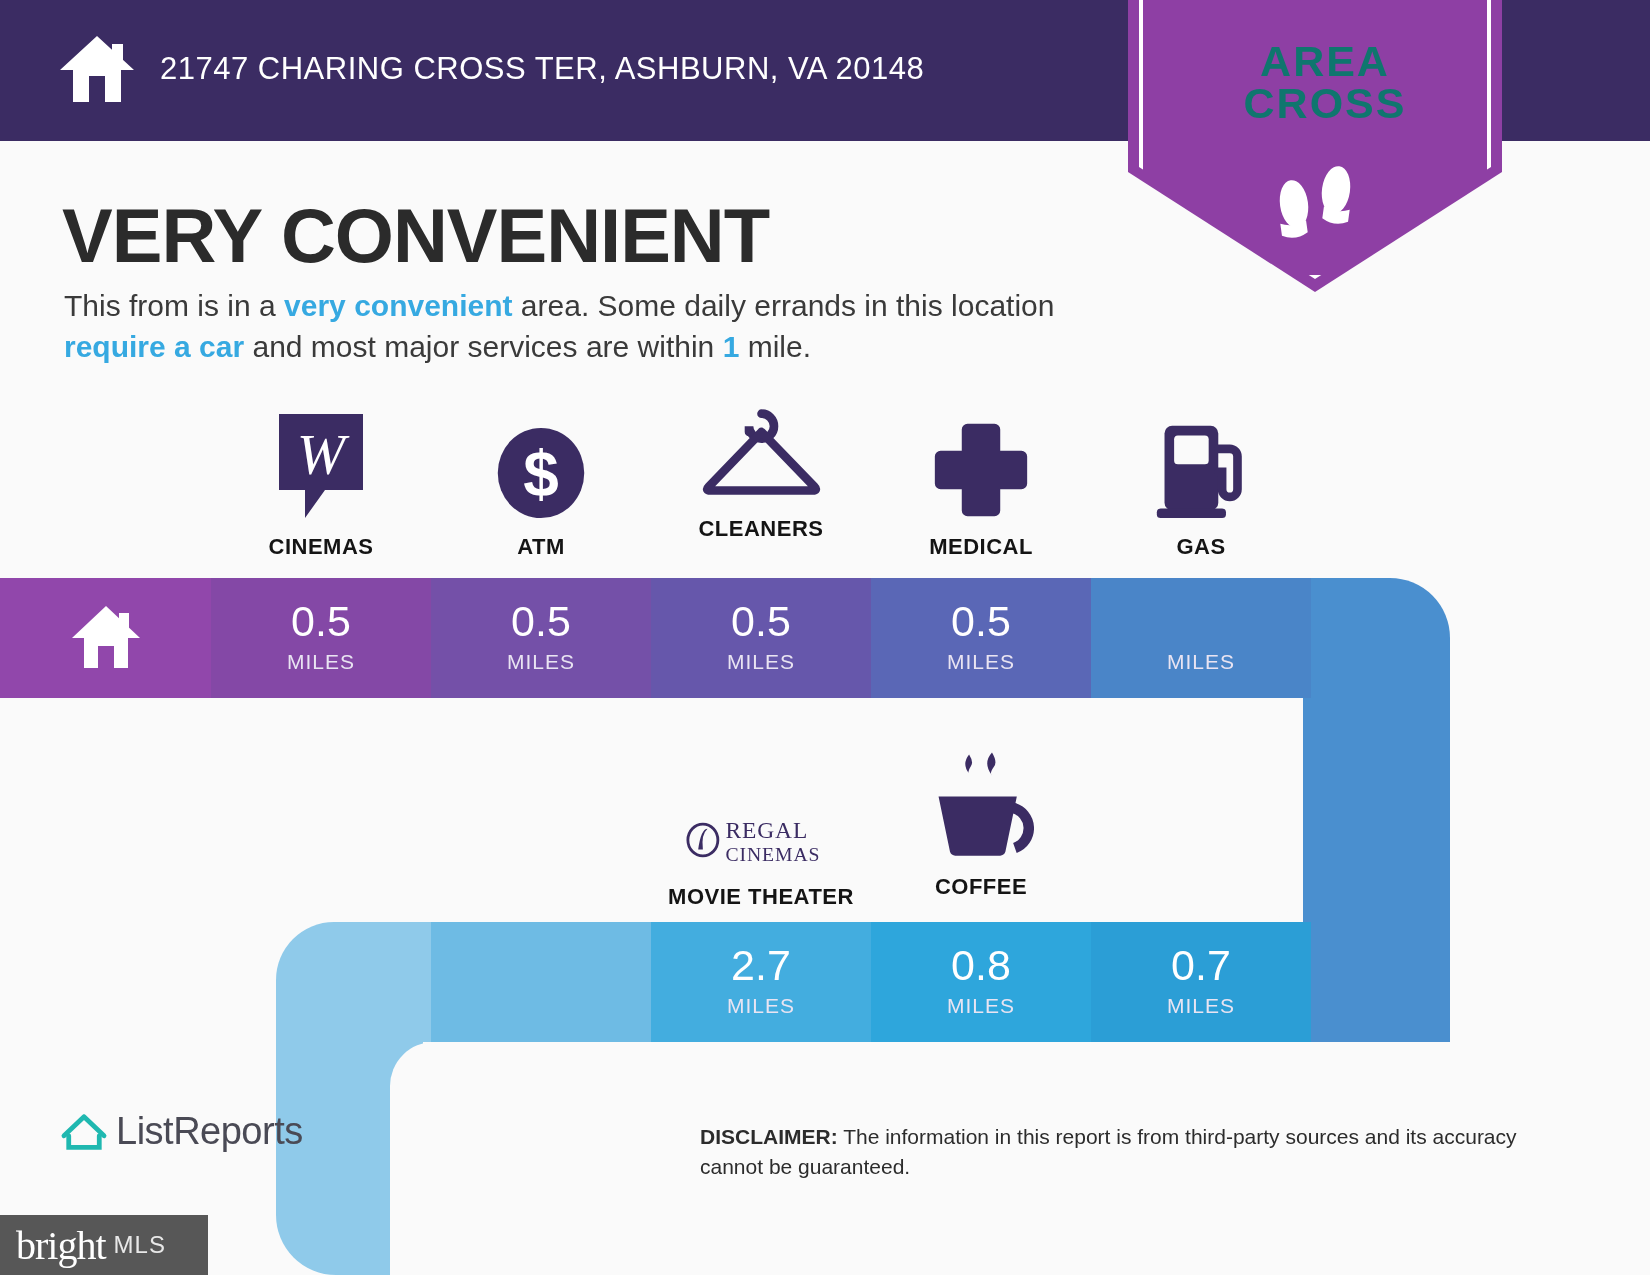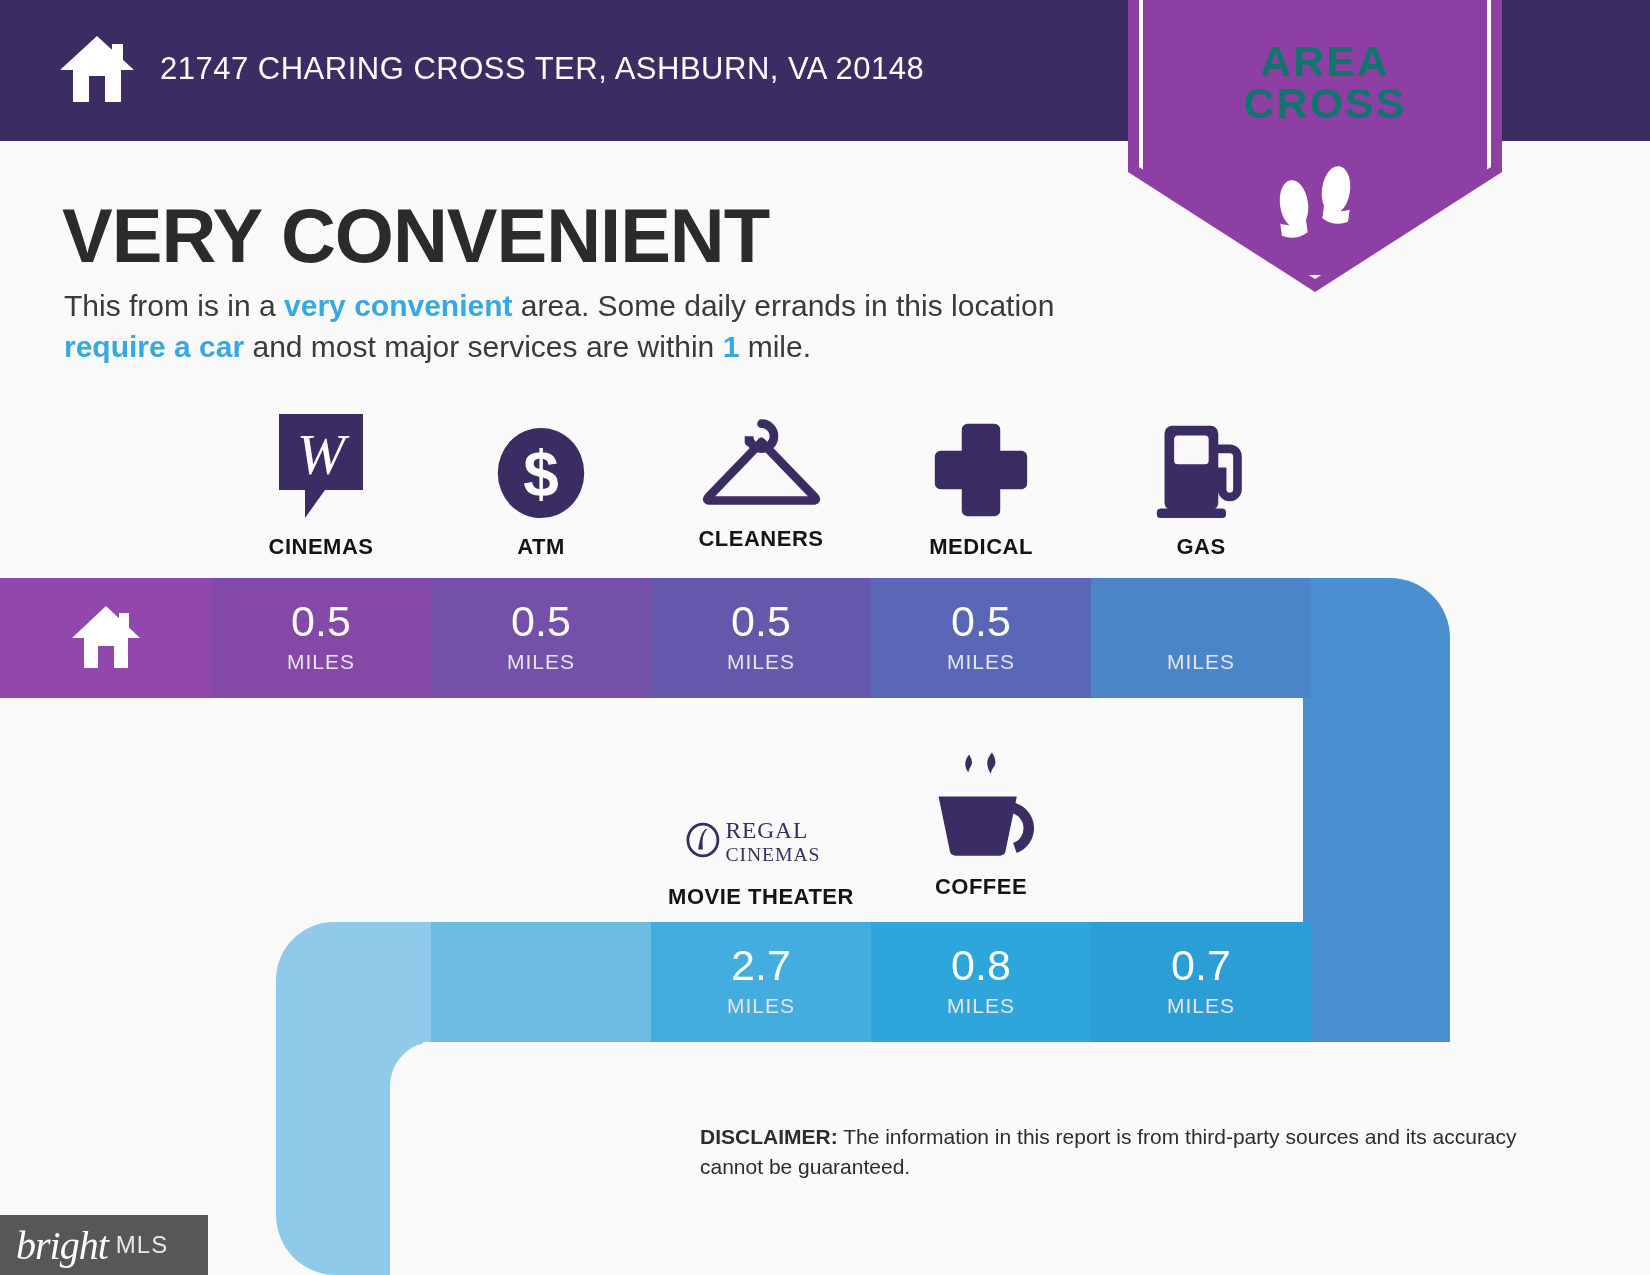--- a/index.html
+++ b/index.html
@@ -90,21 +90,21 @@
     position: absolute; left: 700px; top: 1122px; width: 820px;
     font-size: 21px; line-height: 1.45; color: #2c2c2c; z-index: 9;
   }
   #disclaimer b { font-weight: 700; }
 
   #brightmls {
     position: absolute; left: 0; top: 1215px;
     width: 208px; height: 60px; background: #575757;
     display: flex; align-items: center; z-index: 20;
   }
-  #brightmls-word { font-family: "Liberation Serif", serif; font-size: 40px; color: #fff; margin-left: 16px; letter-spacing: -1px; font-style: italic; }
+  #brightmls-word { font-family: "Liberation Serif", serif; font-size: 40px; color: #fff; margin-left: 16px; letter-spacing: -1px; }
   #brightmls-mls { font-size: 24px; color: #e8e8e8; margin-left: 8px; letter-spacing: 1px; }
 </style>
 </head>
 <body>
 
 <div id="page">
 
   <div id="header">
     <svg id="header-home-icon" viewBox="0 0 78 70">
       <path d="M39 2 L76 36 L63 36 L63 68 L47 68 L47 42 L31 42 L31 68 L15 68 L15 36 L2 36 Z" fill="#ffffff"></path>
@@ -144,21 +144,21 @@
   <div class="icon-cell" style="left:431px; top:420px;">
     <div class="icon-art">
       <svg viewBox="0 0 100 100" width="94" height="94">
         <ellipse cx="50" cy="50" rx="46" ry="48" fill="#3b2c63"></ellipse>
         <text x="50" y="74" font-family="Liberation Sans, sans-serif" font-size="68" font-weight="700" fill="#fff" text-anchor="middle">$</text>
       </svg>
     </div>
     <div class="icon-label">ATM</div>
   </div>
 
-  <div class="icon-cell" style="left:651px; top:412px;">
+  <div class="icon-cell" style="left:651px; top:402px;">
     <div class="icon-art">
       <svg viewBox="0 0 130 100" width="125" height="96">
         <path d="M65 8 a13 13 0 1 1 -13 13 v6" fill="none" stroke="#3b2c63" stroke-width="9" stroke-linecap="round"></path>
         <path d="M65 27 L10 84 q-4 4 2 4 H118 q6 0 2-4 Z" fill="none" stroke="#3b2c63" stroke-width="9" stroke-linejoin="round"></path>
       </svg>
     </div>
     <div class="icon-label">CLEANERS</div>
   </div>
 
   <div class="icon-cell" style="left:871px; top:420px;">
@@ -260,20 +260,27 @@
         <path d="M20 20 q-8 -10 0 -20 q5 8 2 12 q-4 6 -2 8 Z" fill="#3b2c63" transform="translate(22,2)"></path>
         <path d="M20 24 q-10 -13 0 -24 q6 10 2 15 q-5 7 -2 9 Z" fill="#3b2c63" transform="translate(46,0)"></path>
         <path d="M10 46 H92 L80 104 a6 6 0 0 1 -6 4 H28 a6 6 0 0 1 -6 -4 Z" fill="#3b2c63"></path>
         <path d="M88 58 a22 22 0 0 1 2 42" fill="none" stroke="#3b2c63" stroke-width="11"></path>
       </svg>
     </div>
     <div class="icon-label">COFFEE</div>
   </div>
 
 
+  <div id="footer-logo">
+    <svg viewBox="0 0 50 44" width="48" height="42">
+      <path d="M25 6 L46 26 M25 6 L4 26" fill="none" stroke="#1fb8b0" stroke-width="5" stroke-linecap="round"></path>
+      <path d="M9 26 v12 h32 v-12" fill="none" stroke="#1fb8b0" stroke-width="5" stroke-linecap="round"></path>
+    </svg>
+    <span id="footer-logo-text">ListReports</span>
+  </div>
 
   <div id="disclaimer">
     <b>DISCLAIMER:</b><span> The information in this report is from third-party sources and its accuracy cannot be guaranteed.</span>
   </div>
 
   <div id="brightmls">
     <span id="brightmls-word">bright</span>
     <span id="brightmls-mls">MLS</span>
   </div>
 

